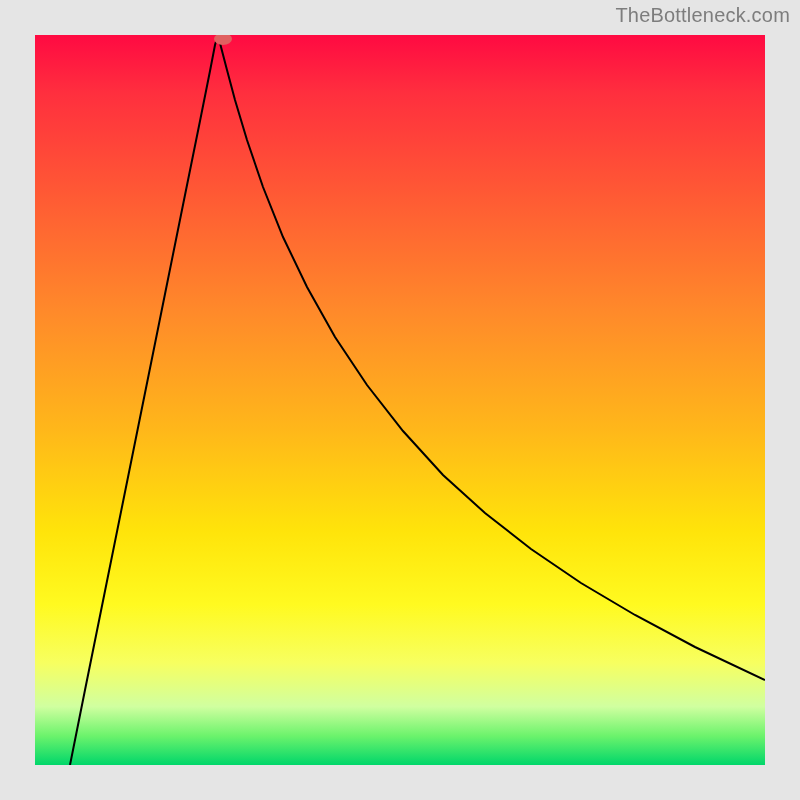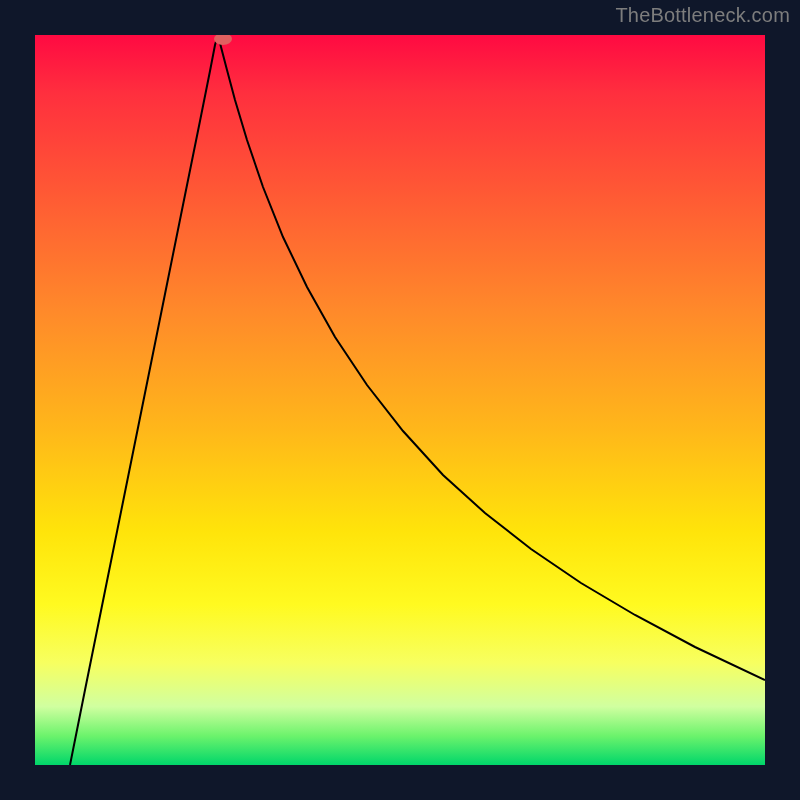--- a/index.html
+++ b/index.html
@@ -8,21 +8,21 @@
     width: 800px;
     height: 800px;
     overflow: hidden;
     background: #000;
     font-family: Arial, Helvetica, sans-serif;
   }
   .frame {
     position: relative;
     width: 800px;
     height: 800px;
-    background: #0f172a;
+    background: #e5e5e5;
   }
   .plot {
     position: absolute;
     left: 35px;
     top: 35px;
     width: 730px;
     height: 730px;
     
     background: linear-gradient(
       to bottom,

